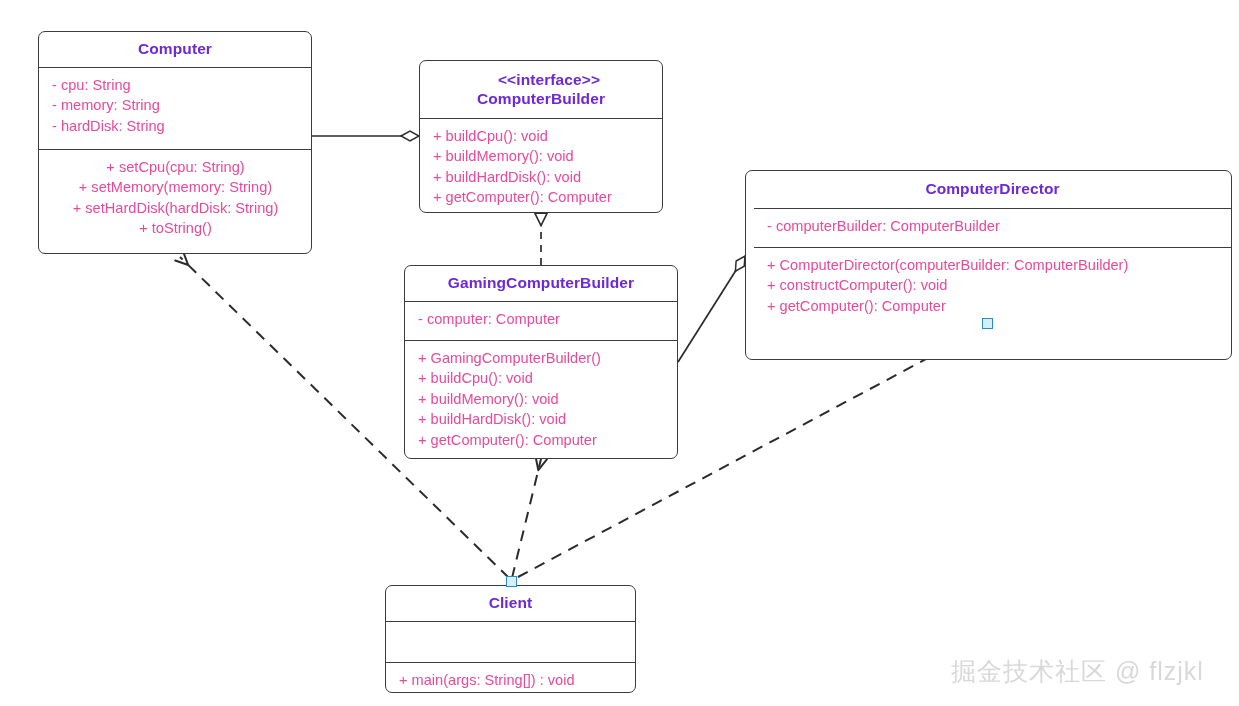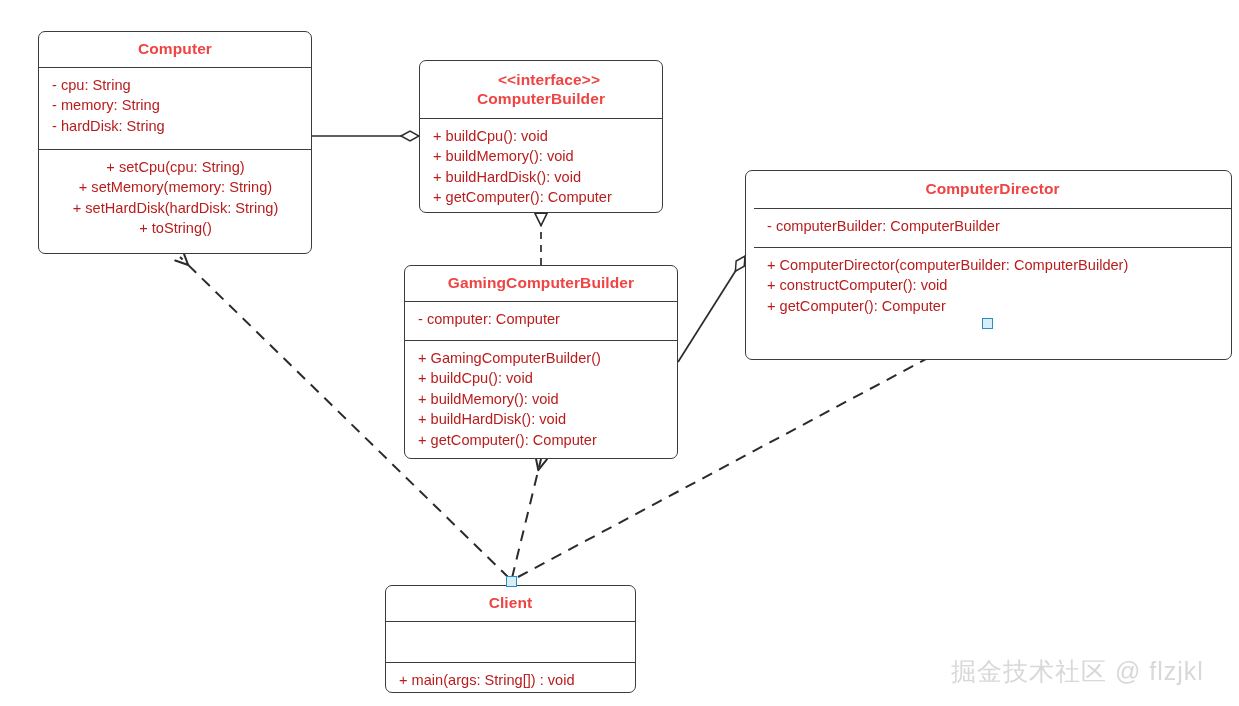--- a/index.html
+++ b/index.html
@@ -29,21 +29,21 @@
     position: absolute;
     box-sizing: border-box;
     background: #ffffff;
     border: 1.6px solid #3c3c3c;
     border-radius: 7px;
     overflow: hidden;
   }
   .uml-title {
     text-align: center;
     font-weight: bold;
-    color: #ef4444;
+    color: #6d28d9;
     font-size: 15.5px;
     letter-spacing: 0.1px;
     padding: 0 6px;
     display: flex;
     flex-direction: column;
     align-items: center;
     justify-content: center;
     box-sizing: border-box;
   }
   .uml-title .stereo {
@@ -59,21 +59,21 @@
   }
   .uml-compartment {
     border-top: 1.6px solid #3c3c3c;
     box-sizing: border-box;
     padding: 7px 12px 7px 13px;
   }
   .uml-compartment.empty {
     padding: 0;
   }
   .member {
-    color: #b91c1c;
+    color: #ec4899;
     font-size: 14.6px;
     line-height: 20.4px;
     white-space: nowrap;
   }
   .handle {
     position: absolute;
     width: 11px;
     height: 11px;
     background: #d7eef9;
     border: 1.7px solid #2a8ec4;

